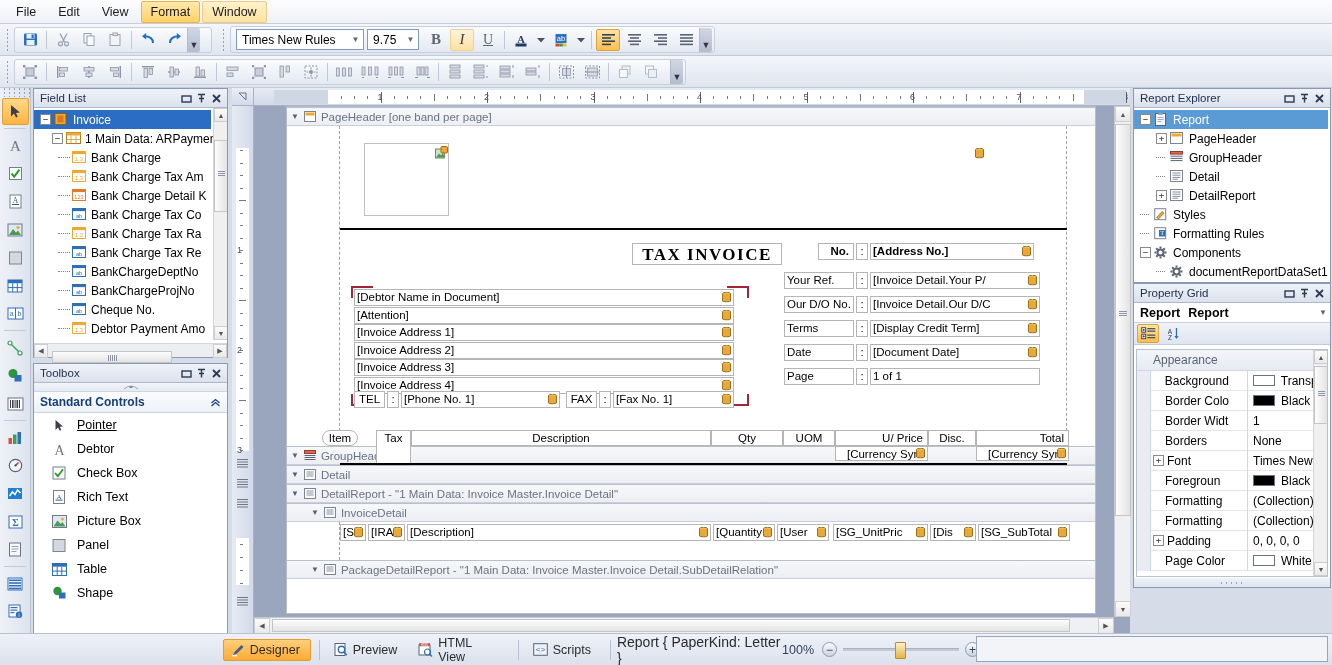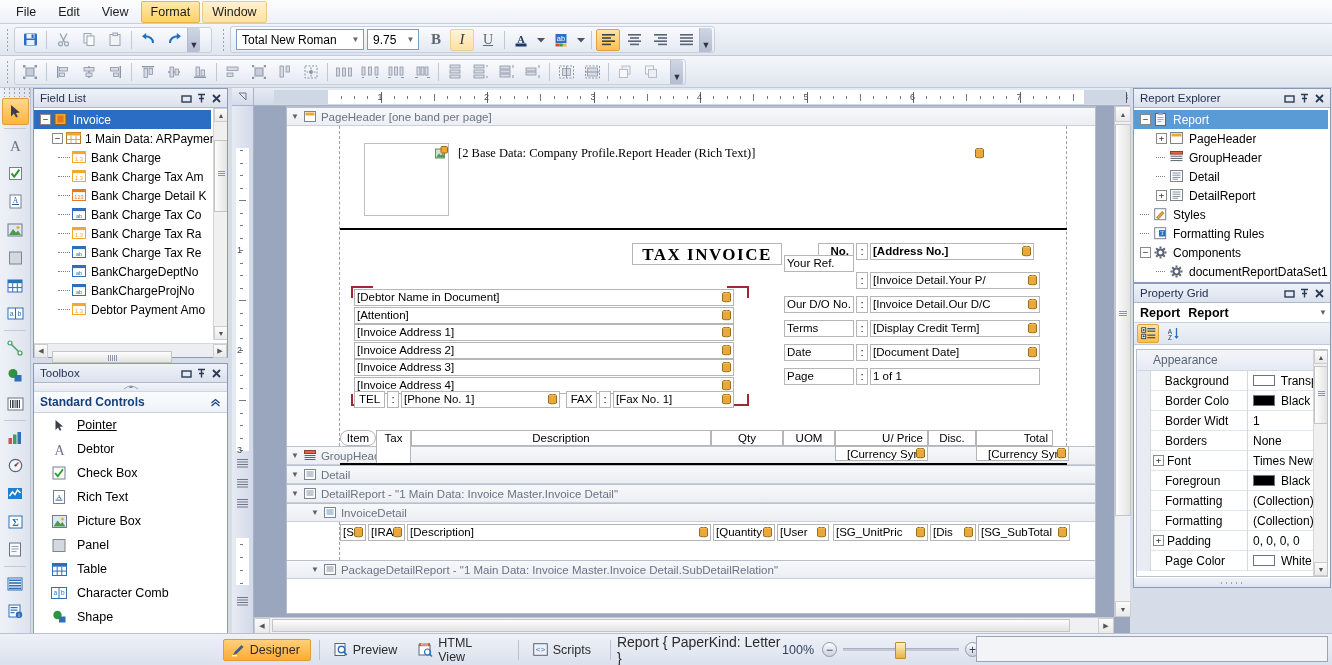--- a/index.html
+++ b/index.html
@@ -207,21 +207,21 @@
             <path d="M4 11 C4 6 8 4.2 13 4.2" stroke="#1f6fc0" stroke-width="2" fill="none"></path>
             <path d="M10.8 1 L15 4.3 L10.8 7.4 Z" fill="#1f6fc0"></path>
           </svg>
       </div>
       <div class="ovf">▼</div>
     </div>
 
     <div class="tbgrip"></div>
     <div class="tbsec" style="height:27px;">
       <div class="combo" style="width:128px; margin:0 3px;">
-        <span class="cval">Total New Roman</span>
+        <span class="cval">Times New Rules</span>
         <span class="carr">▼</span>
       </div>
       <div class="combo" style="width:52px; margin-right:4px;">
         <span class="cval">9.75</span>
         <span class="carr">▼</span>
       </div>
       <div class="tbtn" style="font-weight:bold;font-size:15px;color:#5e6672;font-family:'Liberation Serif',serif;">B</div>
       <div class="tbtn onl" style="font-style:italic;font-size:15px;color:#3b3b3b;font-family:'Liberation Serif',serif;">I</div>
       <div class="tbtn" style="text-decoration:underline;font-size:14px;color:#5e6672;font-family:'Liberation Serif',serif;">U</div>
       <div class="sep"></div>
@@ -802,20 +802,32 @@
                 <text x="7" y="9.6" font-size="5.6" font-family="Liberation Sans,sans-serif" fill="#2f6fb8" text-anchor="middle">ab</text>
               </svg>
             </span>
             <span class="tlabel">BankChargeProjNo</span>
           </div>
           <div class="tnode">
             <span class="ind" style="width:22px"></span>
             <span style="width:12px;border-top:1px dotted #808080;margin-right:2px;"></span>
             <span class="ficon">
               <svg width="14" height="12" viewBox="0 0 14 12">
+                <rect x="0.5" y="0.5" width="13" height="11" fill="#fff" stroke="#2f6fb8"></rect>
+                <rect x="0.5" y="0.5" width="13" height="2.6" fill="#2f6fb8"></rect>
+                <text x="7" y="9.6" font-size="5.6" font-family="Liberation Sans,sans-serif" fill="#2f6fb8" text-anchor="middle">ab</text>
+              </svg>
+            </span>
+            <span class="tlabel">Cheque No.</span>
+          </div>
+          <div class="tnode">
+            <span class="ind" style="width:22px"></span>
+            <span style="width:12px;border-top:1px dotted #808080;margin-right:2px;"></span>
+            <span class="ficon">
+              <svg width="14" height="12" viewBox="0 0 14 12">
                 <rect x="0.5" y="0.5" width="13" height="11" fill="#fff" stroke="#f0a82e"></rect>
                 <rect x="0.5" y="0.5" width="13" height="2.6" fill="#f0a82e"></rect>
                 <text x="7" y="9.6" font-size="5.6" font-family="Liberation Sans,sans-serif" fill="#f0a82e" text-anchor="middle">1.3</text>
               </svg>
             </span>
             <span class="tlabel">Debtor Payment Amo</span>
           </div>
           <div class="tnode">
             <span class="ind" style="width:22px"></span>
           </div>
@@ -935,31 +947,20 @@
           <span style="width:22px;display:flex;align-items:center;justify-content:center;margin-right:7px;">
             <svg width="15" height="13" viewBox="0 0 15 13">
               <rect x="0.5" y="0.5" width="14" height="12" fill="#fff" stroke="#2f6fb8"></rect>
               <rect x="0.5" y="0.5" width="14" height="3.2" fill="#2f6fb8"></rect>
               <g stroke="#2f6fb8" stroke-width="1">
                 <path d="M5.2 3.7 V12.5 M9.8 3.7 V12.5 M0.5 8.1 H14.5"></path>
               </g>
             </svg>
           </span>
           <span>Table</span>
-        </div>
-        <div style="height: 24px; display: flex; align-items: center; padding-left: 14px; font-size: 12.5px;">
-          <span style="width:22px;display:flex;align-items:center;justify-content:center;margin-right:7px;">
-            <svg width="16" height="12" viewBox="0 0 16 12">
-              <rect x="0.5" y="0.5" width="15" height="11" fill="#fff" stroke="#2f6fb8"></rect>
-              <path d="M8 0.5 V11.5" stroke="#2f6fb8"></path>
-              <text x="4.2" y="8.4" font-size="6.5" fill="#2f6fb8" font-family="Liberation Sans,sans-serif" text-anchor="middle">a</text>
-              <text x="11.8" y="8.4" font-size="6.5" fill="#2f6fb8" font-family="Liberation Sans,sans-serif" text-anchor="middle">b</text>
-            </svg>
-          </span>
-          <span>Character Comb</span>
         </div>
         <div style="height: 24px; display: flex; align-items: center; padding-left: 14px; font-size: 12.5px;">
           <span style="width:22px;display:flex;align-items:center;justify-content:center;margin-right:7px;">
             <svg width="15" height="14" viewBox="0 0 15 14">
               <circle cx="5.5" cy="5" r="4.2" fill="#2f9440"></circle>
               <rect x="7" y="6.5" width="6.5" height="6" fill="#2f6fb8"></rect>
             </svg>
           </span>
           <span>Shape</span>
         </div>
@@ -1155,21 +1156,20 @@
 
         <div style="position:absolute; left:148px; top:20px; width:620px; height:16px;">
           <span style="position:absolute;left:0;top:0;">
             <svg width="13" height="13" viewBox="0 0 13 13">
                 <rect x="0.5" y="3" width="9" height="9" fill="#cfe3cf" stroke="#6b8a6b"></rect>
                 <path d="M1 11.5 L4 7.5 L6 9.5 L8 7 L9.5 11.5 Z" fill="#4f9a4f"></path>
                 <rect x="6" y="0.5" width="6.5" height="6.5" rx="1" fill="#f0a82e" stroke="#9a6e18"></rect>
               </svg>
             </span>
 
-          <span style="position:absolute;left:23px;top:0;font-family:'Liberation Serif',serif;font-size:12.5px;white-space:nowrap;">[2 Base Data:  Company Profile.Report Header (Rich Text)]</span>
         </div>
 
         <div style="position:absolute;left:688px;top:22px;">
           <svg class="dbicon" width="9" height="11" viewBox="0 0 9 11">
               <ellipse cx="4.5" cy="1.8" rx="4" ry="1.6" fill="#f5c25b" stroke="#9a6e18"></ellipse>
               <path d="M0.5 1.8 V9 C0.5 10 8.5 10 8.5 9 V1.8" fill="#e8a83a" stroke="#9a6e18"></path>
             </svg>
         </div>
 
         <div style="position:absolute;left:53px;top:102px;right:28px;height:2px;background:#000;"></div>
@@ -1246,21 +1246,21 @@
 
         <div id="info-rows">
             <div class="fld bold right" style="left: 531px; top: 117px; width: 36px; height: 17px;">No.</div>
             <div class="fld center" style="left: 569px; top: 117px; width: 12px; height: 17px;">:</div>
             <div class="fld bold" style="left: 583px; top: 117px; width: 164px; height: 17px;"><span>[Address No.]</span><span class="db">
                 <svg class="dbicon" viewBox="0 0 9 11">
                   <ellipse cx="4.5" cy="1.8" rx="4" ry="1.6" fill="#f5c25b" stroke="#9a6e18"></ellipse>
                   <path d="M0.5 1.8 V9 C0.5 10 8.5 10 8.5 9 V1.8" fill="#e8a83a" stroke="#9a6e18"></path>
                 </svg>
               </span></div>
-            <div class="fld" style="left: 497px; top: 129px; width: 70px; height: 17px;">Your Ref.</div>
+            <div class="fld" style="left: 497px; top: 146px; width: 70px; height: 17px;">Your Ref.</div>
             <div class="fld center" style="left: 569px; top: 146px; width: 12px; height: 17px;">:</div>
             <div class="fld" style="left: 583px; top: 146px; width: 170px; height: 17px;"><span>[Invoice Detail.Your P/</span><span class="db">
                 <svg class="dbicon" viewBox="0 0 9 11">
                   <ellipse cx="4.5" cy="1.8" rx="4" ry="1.6" fill="#f5c25b" stroke="#9a6e18"></ellipse>
                   <path d="M0.5 1.8 V9 C0.5 10 8.5 10 8.5 9 V1.8" fill="#e8a83a" stroke="#9a6e18"></path>
                 </svg>
               </span></div>
             <div class="fld" style="left: 497px; top: 170px; width: 70px; height: 17px;">Our D/O No.</div>
             <div class="fld center" style="left: 569px; top: 170px; width: 12px; height: 17px;">:</div>
             <div class="fld" style="left: 583px; top: 170px; width: 170px; height: 17px;"><span>[Invoice Detail.Our D/C</span><span class="db">
@@ -1284,28 +1284,28 @@
                   <ellipse cx="4.5" cy="1.8" rx="4" ry="1.6" fill="#f5c25b" stroke="#9a6e18"></ellipse>
                   <path d="M0.5 1.8 V9 C0.5 10 8.5 10 8.5 9 V1.8" fill="#e8a83a" stroke="#9a6e18"></path>
                 </svg>
               </span></div>
             <div class="fld" style="left: 497px; top: 242px; width: 70px; height: 17px;">Page</div>
             <div class="fld center" style="left: 569px; top: 242px; width: 12px; height: 17px;">:</div>
             <div class="fld" style="left: 583px; top: 242px; width: 170px; height: 17px;"><span>1 of 1</span></div>
           </div>
 
         <div id="table-headers">
-            <div class="fld center" style="left: 53px; top: 304px; width: 36px; height: 16px; border-radius: 8px;">Item</div>
+            <div class="fld center" style="left: 35px; top: 304px; width: 36px; height: 16px; border-radius: 8px;">Item</div>
             <div class="fld center" style="left: 89px; top: 304px; width: 35px; height: 36px;">Tax</div>
             <div class="fld center" style="left: 124px; top: 304px; width: 300px; height: 16px;">Description</div>
             <div class="fld center" style="left: 424px; top: 304px; width: 72px; height: 16px;">Qty</div>
             <div class="fld center" style="left: 496px; top: 304px; width: 52px; height: 16px;">UOM</div>
             <div class="fld right" style="left: 548px; top: 304px; width: 93px; height: 16px;">U/ Price</div>
             <div class="fld center" style="left: 641px; top: 304px; width: 48px; height: 16px;">Disc.</div>
-            <div class="fld right" style="left: 689px; top: 304px; width: 77px; height: 16px;">Total</div>
+            <div class="fld right" style="left: 689px; top: 304px; width: 93px; height: 16px;">Total</div>
           </div>
 
         <div class="fld right" style="left:548px; top:320px; width:93px; height:15px;">
           <span>[Currency Sym</span>
           <span class="db" style="top:1px;">
             <svg class="dbicon" viewBox="0 0 9 11">
                 <ellipse cx="4.5" cy="1.8" rx="4" ry="1.6" fill="#f5c25b" stroke="#9a6e18"></ellipse>
                 <path d="M0.5 1.8 V9 C0.5 10 8.5 10 8.5 9 V1.8" fill="#e8a83a" stroke="#9a6e18"></path>
               </svg>
           </span>

